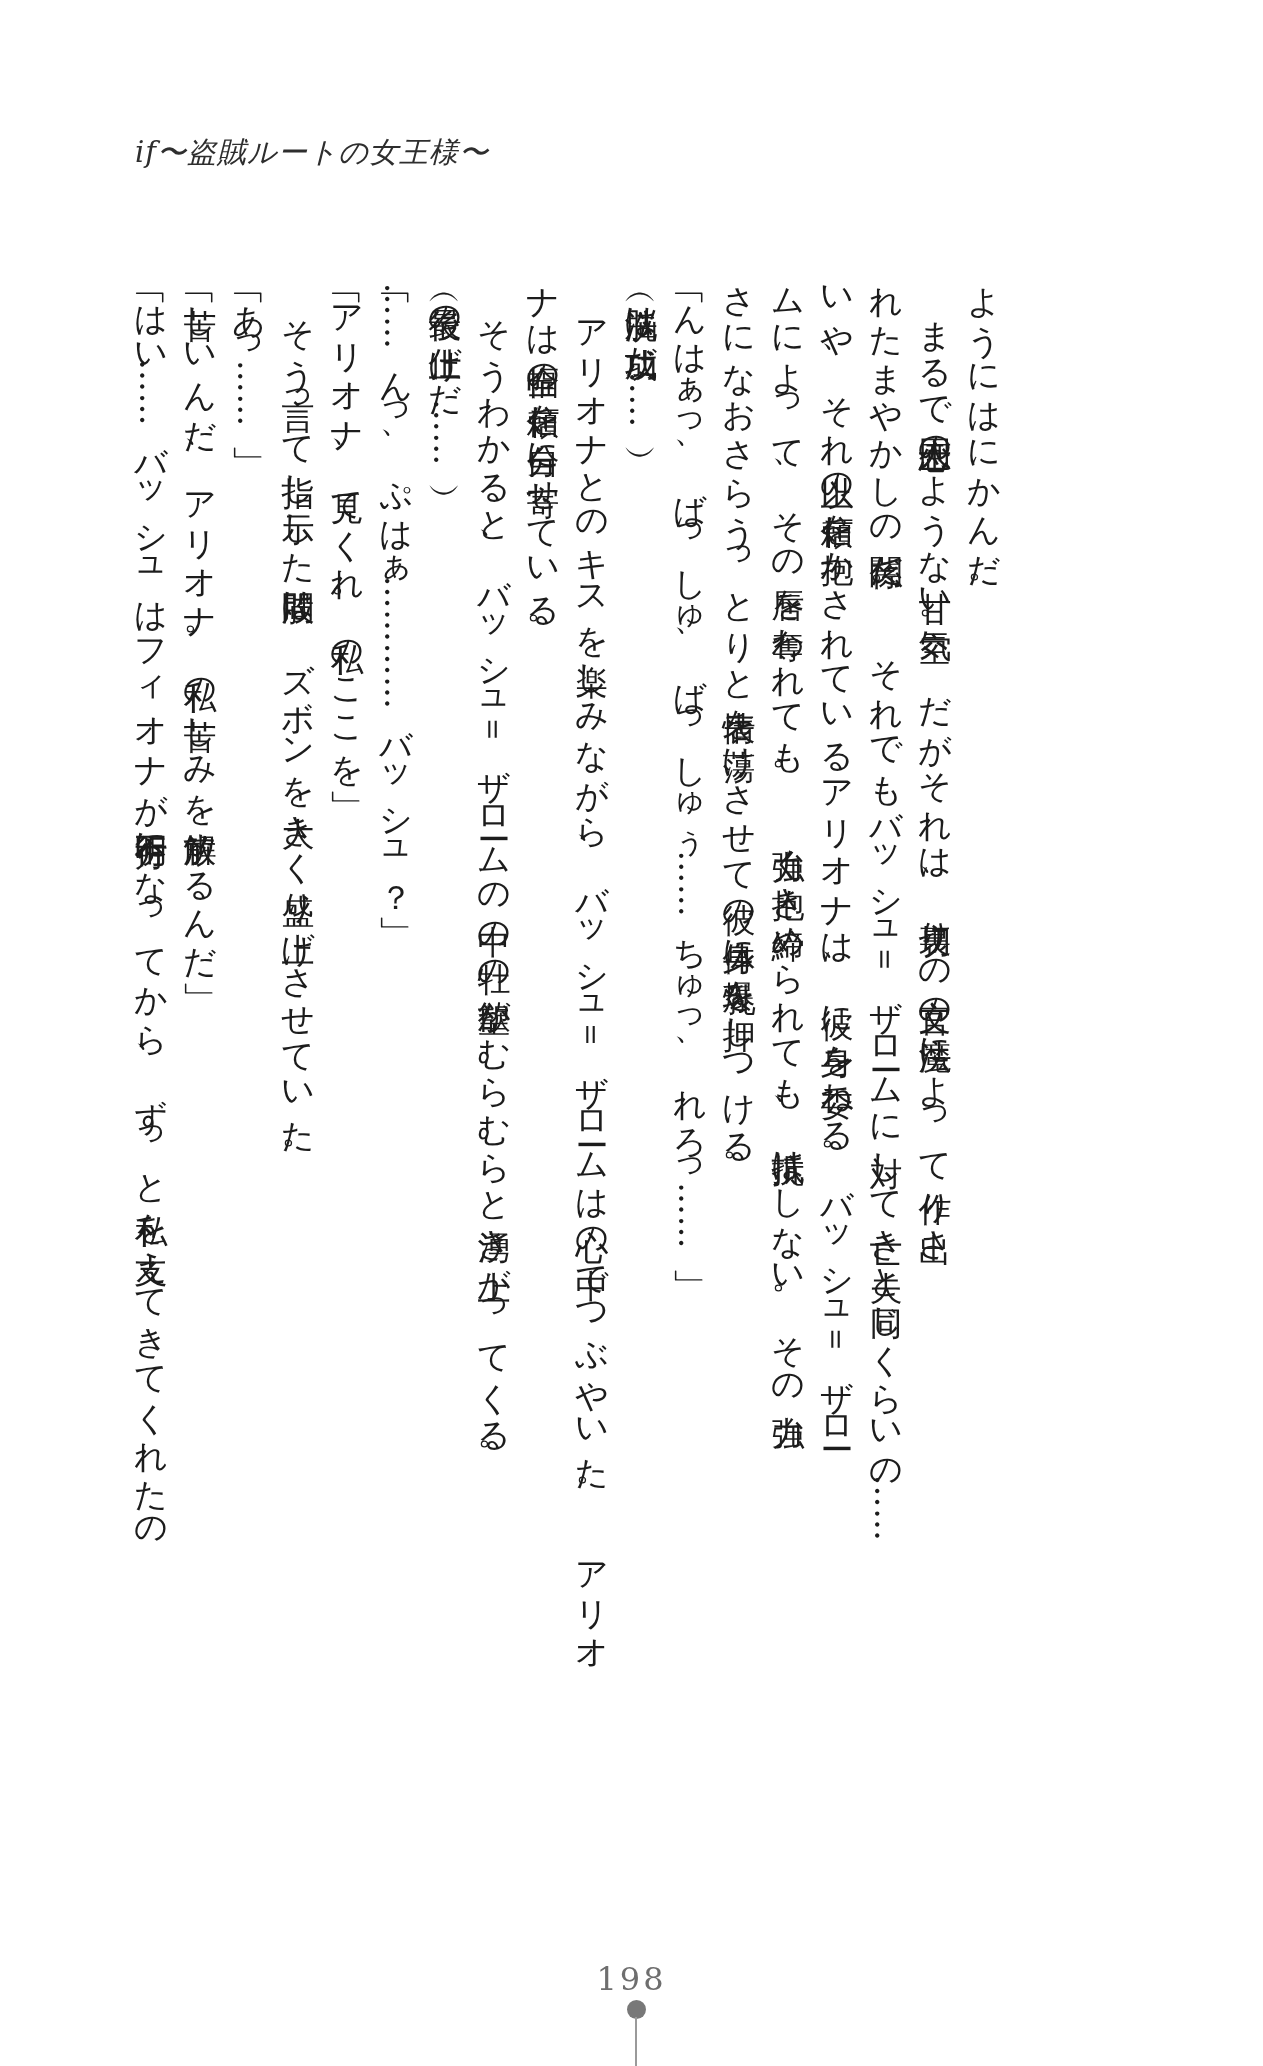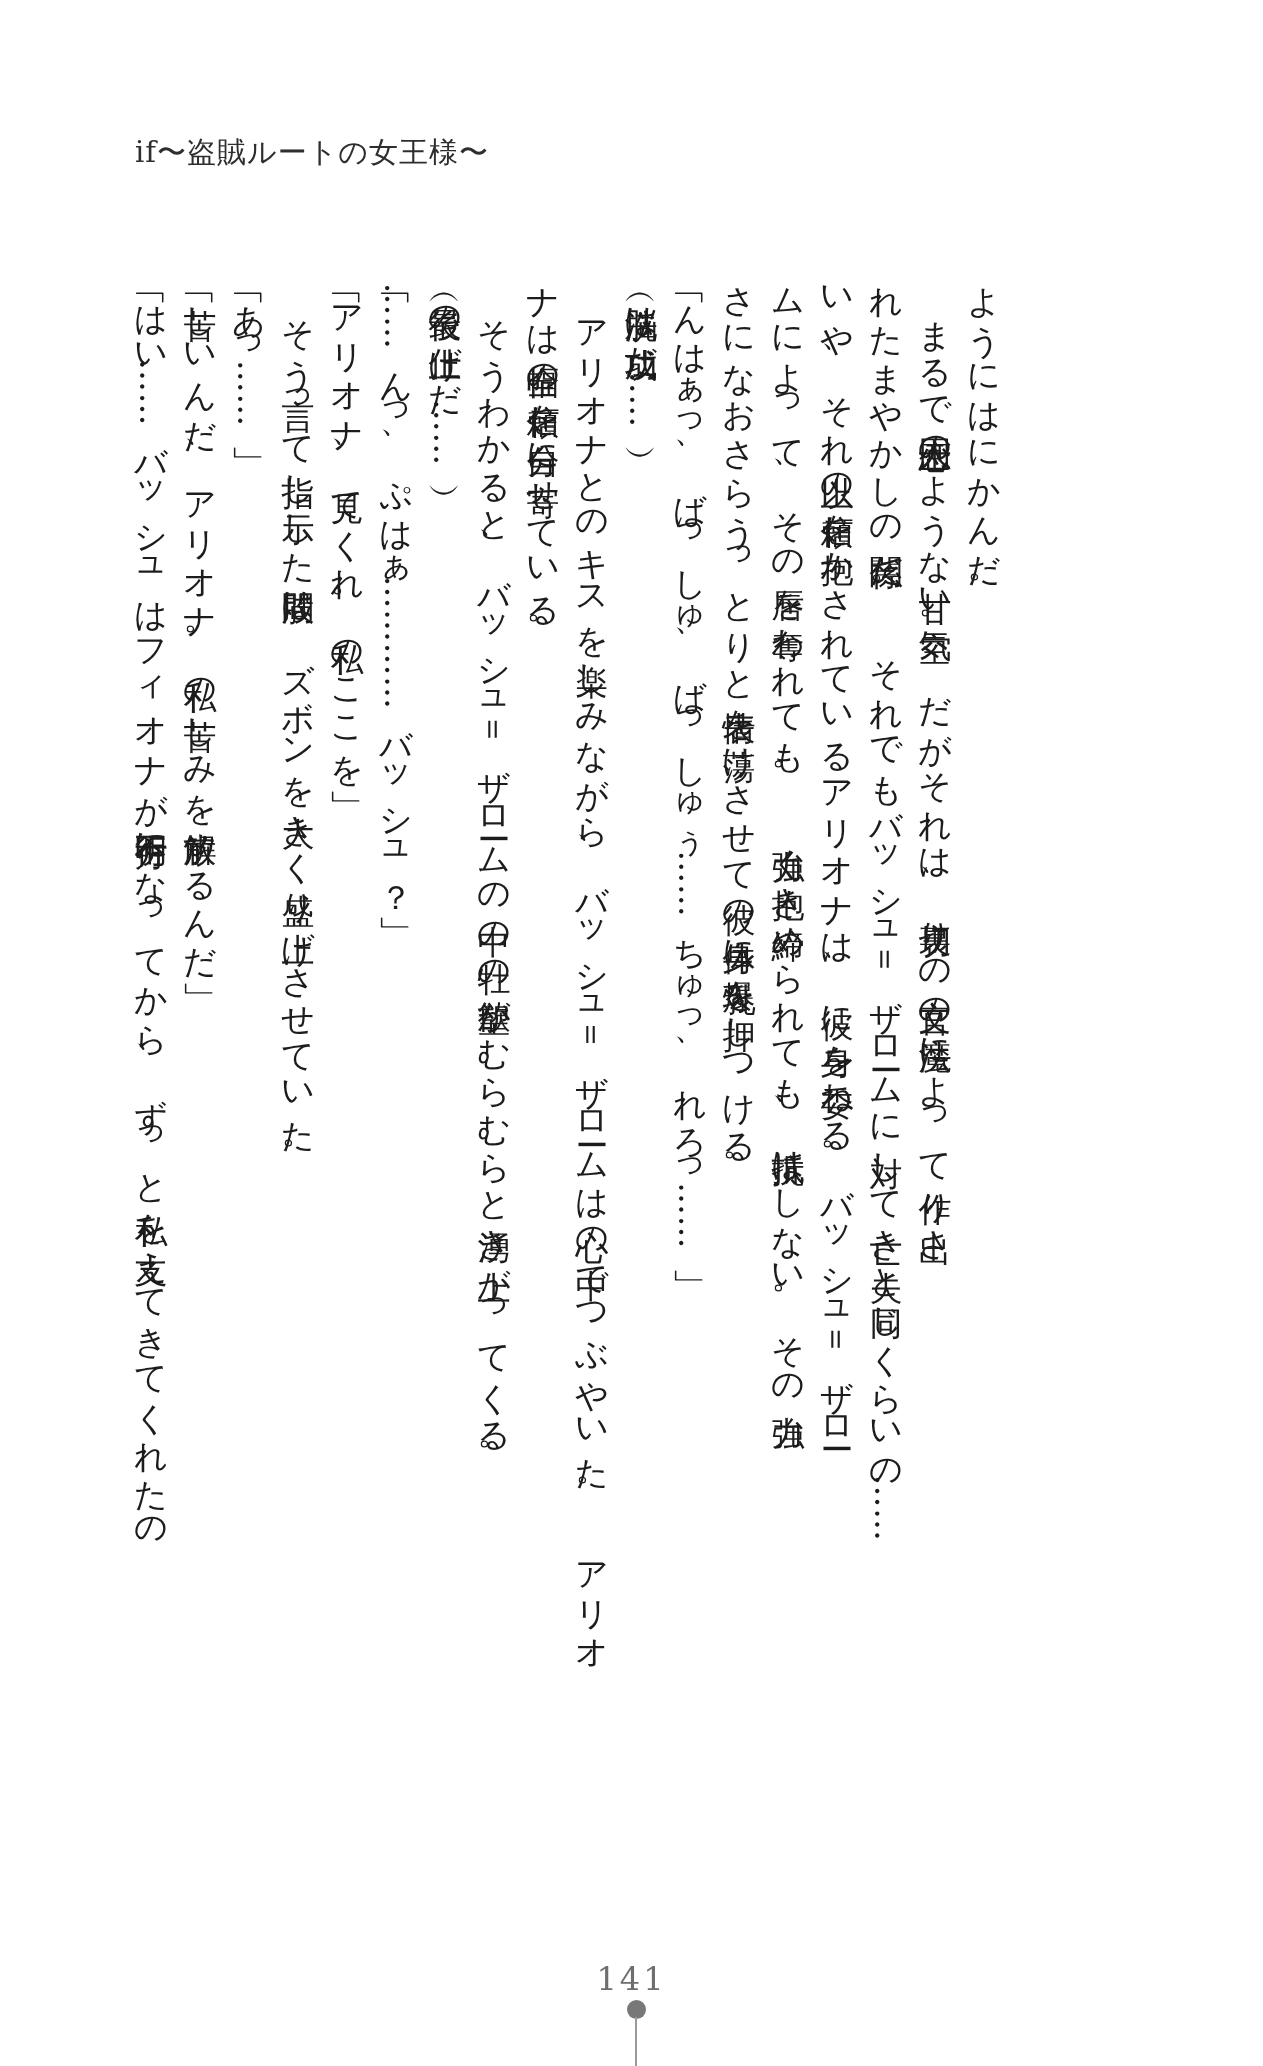--- a/index.html
+++ b/index.html
@@ -10,20 +10,21 @@
     overflow:hidden;
     font-family:"DejaVu Serif","Liberation Serif",serif;
   }
   .running-header{
     position:absolute;
     left:135px;top:133px;
     font-size:29px;
     color:#2e2e2e;
     letter-spacing:1px;
     white-space:nowrap;
+    font-style:italic;
   }
   .text-block{
     position:absolute;
     top:264px;
     right:254px;
     height:1400px;
     writing-mode:vertical-rl;
     text-orientation:mixed;
     font-size:33px;
     letter-spacing:0.5px;
@@ -83,17 +84,17 @@
     <p class="col thought">（最後の仕上げだ……）</p>
     <p class="col dialogue">「……んっ、ぷはぁ…………バッシュ？」</p>
     <p class="col dialogue">「アリオナ、見てくれ。私のここを」</p>
     <p class="col paragraph">そう言って指し示した股間は、ズボンを大きく盛り上げさせていた。</p>
     <p class="col dialogue">「あっ……」</p>
     <p class="col dialogue">「苦しいんだ、アリオナ。私の苦しみを解放するんだ」</p>
     <p class="col dialogue">「はい……バッシュはフィオナが行方不明になってから、ずっと私を支えてきてくれたの</p>
   </div>
 
 <div class="footer">
-  <span class="page-number">141</span>
+  <span class="page-number">198</span>
 </div>
 
 <div class="orn-circle"></div>
 <div class="orn-line"></div>
 
 </body></html>

